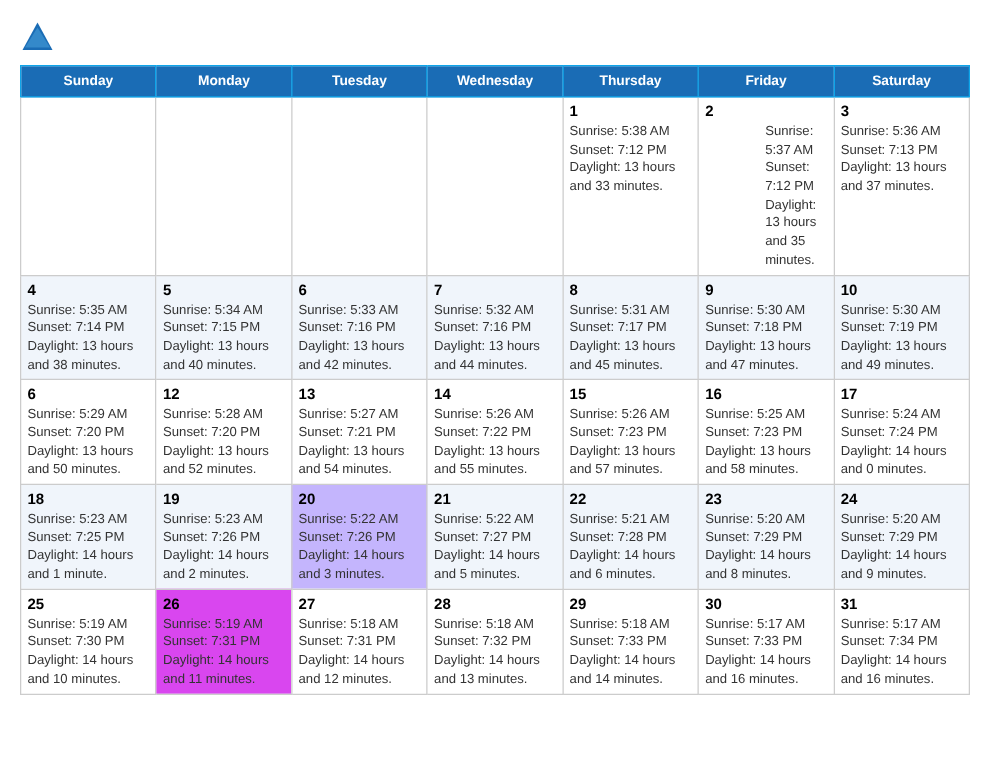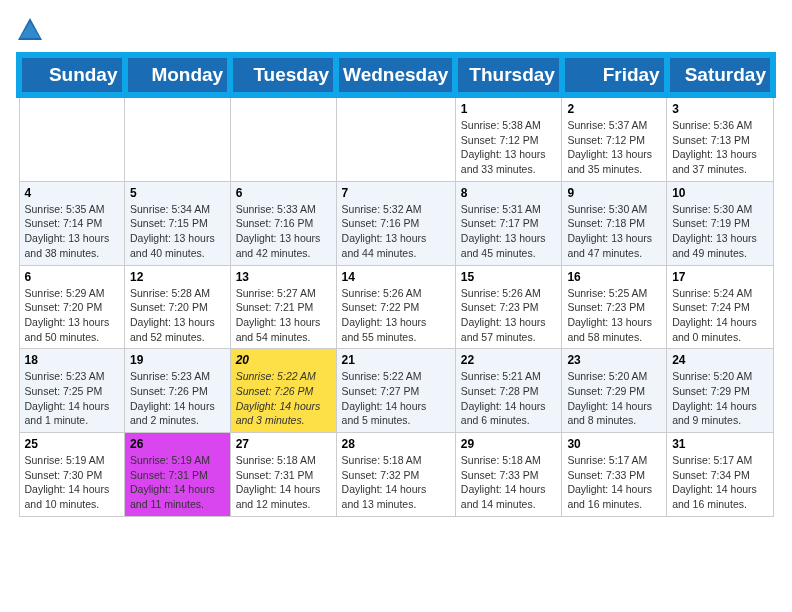--- a/index.html
+++ b/index.html
@@ -24,24 +24,24 @@
     .logo-icon {
       width: 28px; height: 28px;
     }
     .title-area { text-align: right; }
     .month-year { font-size: 36px; font-weight: bold; color: #333; }
     .location { font-size: 16px; color: #333; }
     .calendar { width: 100%; border-collapse: collapse; }
     .calendar th {
       background: #1a6cb5;
       color: #fff;
-      font-size: 19px;
+      font-size: 11px;
       padding: 6px 4px;
-      text-align: right;
-      border: 6px solid #0ea5e9;
+      text-align: center;
+      border: 1px solid #0ea5e9;
     }
     .calendar td {
       border: 1px solid #ccc;
       vertical-align: top;
       padding: 4px 5px;
       font-size: 10.5px;
       width: 107px;
       min-height: 80px;
       background: #fff;
     }
@@ -90,21 +90,21 @@
         <td class="empty"></td>
         <td style="background: rgb(255, 255, 255);">
           <div class="day-num">1</div>
           <div class="day-info" style="white-space: pre-line;">Sunrise: 5:38 AM
 Sunset: 7:12 PM
 Daylight: 13 hours
 and 33 minutes.</div>
         </td>
         <td style="background: rgb(255, 255, 255);">
           <div class="day-num">2</div>
-          <div class="day-info" style="white-space: pre-line;">Sunrise: 5:37 AM
+          <div class="day-info" style="white-space: pre-line; margin-left: 48px;">Sunrise: 5:37 AM
 Sunset: 7:12 PM
 Daylight: 13 hours
 and 35 minutes.</div>
         </td>
         <td style="background: rgb(255, 255, 255);">
           <div class="day-num">3</div>
           <div class="day-info" style="white-space: pre-line;">Sunrise: 5:36 AM
 Sunset: 7:13 PM
 Daylight: 13 hours
 and 37 minutes.</div>
@@ -220,21 +220,21 @@
 Daylight: 14 hours
 and 1 minute.</div>
         </td>
         <td style="background: rgb(240, 245, 251); margin-top: 12px;">
           <div class="day-num">19</div>
           <div class="day-info" style="white-space: pre-line;">Sunrise: 5:23 AM
 Sunset: 7:26 PM
 Daylight: 14 hours
 and 2 minutes.</div>
         </td>
-        <td style="background: #fde047; font-style: italic;">
+        <td style="background: #c4b5fd;">
           <div class="day-num">20</div>
           <div class="day-info" style="white-space: pre-line;">Sunrise: 5:22 AM
 Sunset: 7:26 PM
 Daylight: 14 hours
 and 3 minutes.</div>
         </td>
         <td style="background: rgb(240, 245, 251);">
           <div class="day-num">21</div>
           <div class="day-info" style="white-space: pre-line;">Sunrise: 5:22 AM
 Sunset: 7:27 PM

